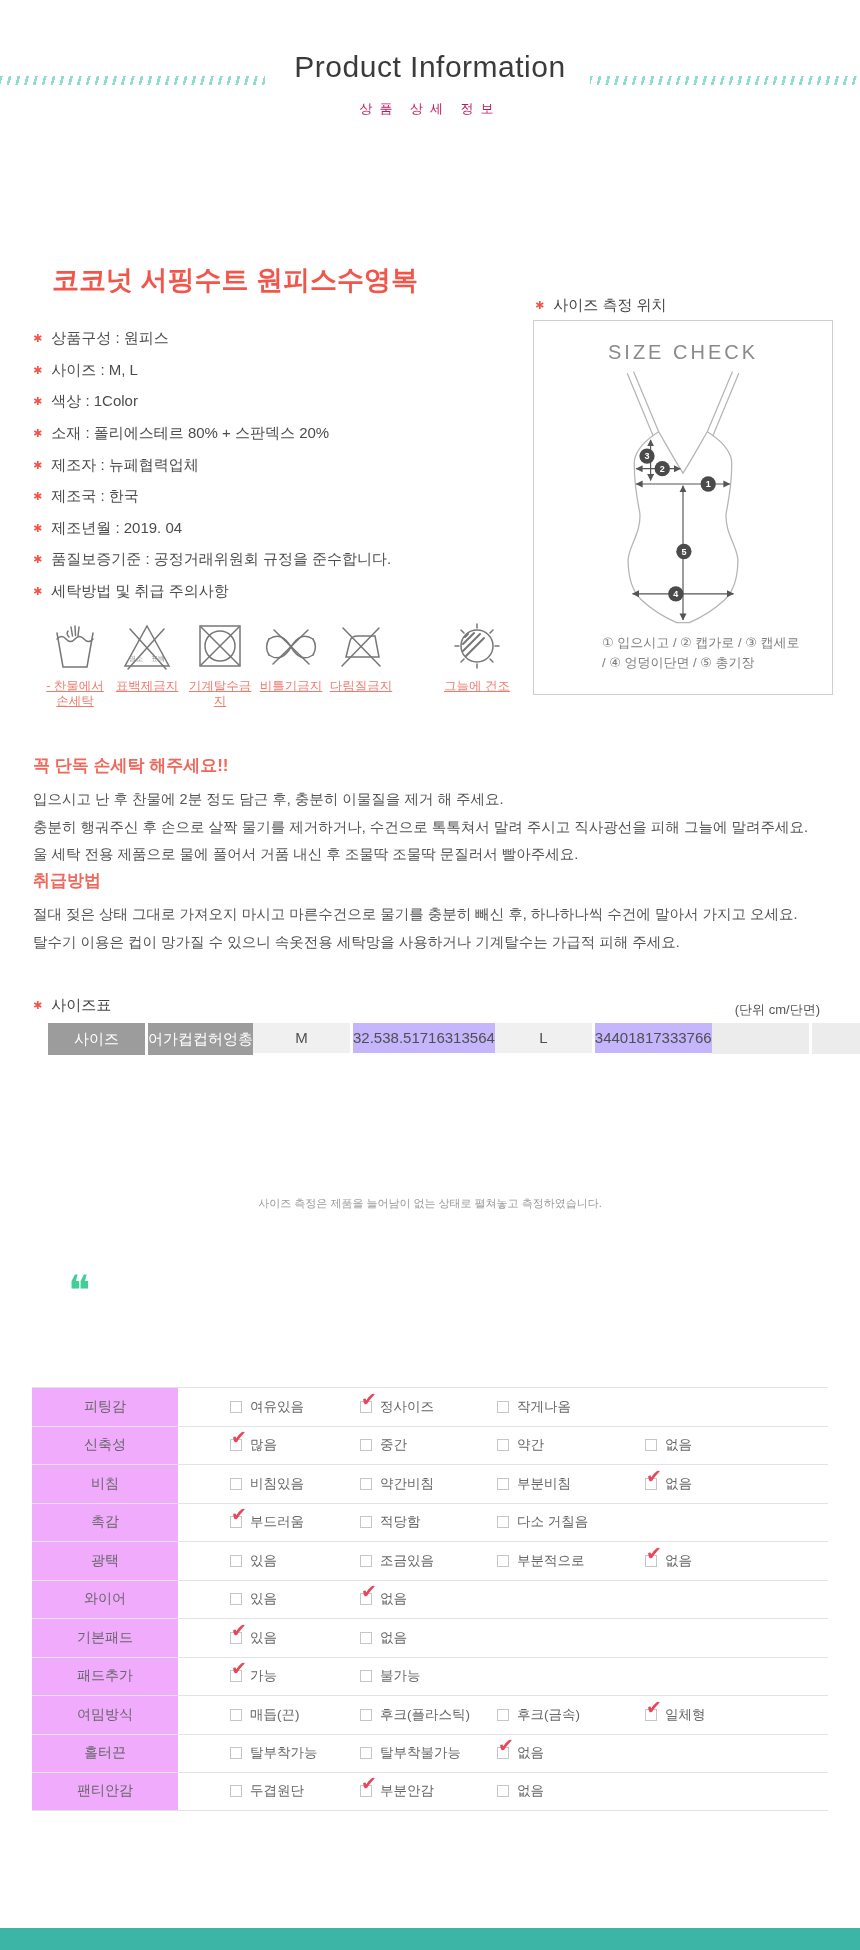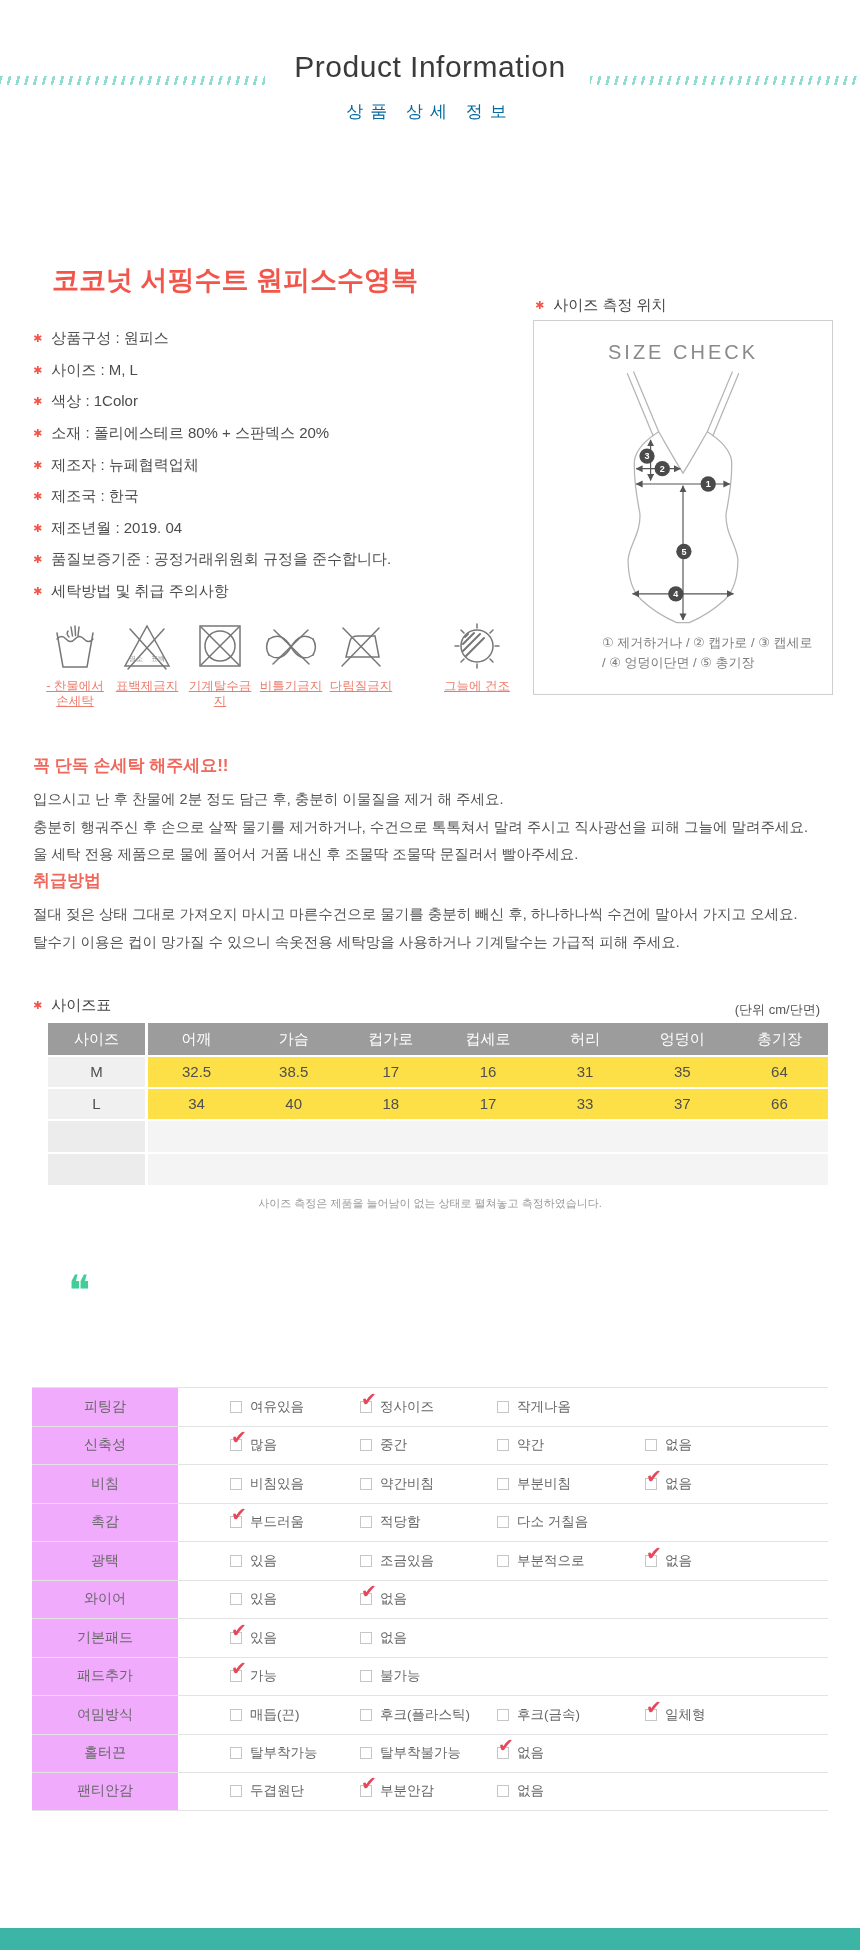--- a/index.html
+++ b/index.html
@@ -4,21 +4,21 @@
 <style>
   html,body{margin:0;padding:0;background:#fff;}
   body{font-family:"Liberation Sans","DejaVu Sans",sans-serif;color:#4c4c4c;}
   .page{position:relative;width:860px;height:1950px;margin:0 auto;background:#fff;overflow:hidden;}
 
   
   .pi-title{position:absolute;top:50px;left:0;width:100%;text-align:center;font-size:30px;font-weight:400;color:#3b3b3b;letter-spacing:.5px;}
   .hatch{position:absolute;top:76px;height:9px;background:repeating-linear-gradient(105deg,#8edcd2 0 2.6px,transparent 2.6px 8.5px);}
   .hatch-left{left:0;width:265px;}
   .hatch-right{left:590px;width:270px;}
-  .pi-subtitle{position:absolute;top:100px;left:0;width:100%;text-align:center;font-size:17px;color:#0369a1;letter-spacing:7px;}
+  .pi-subtitle{position:absolute;top:100px;left:0;width:100%;text-align:center;font-size:13px;color:#be185d;letter-spacing:7px;}
 
   
   .prod-title{position:absolute;top:262px;left:52px;font-size:27px;font-weight:700;color:#f2564b;}
   .spec-list{position:absolute;top:323px;left:33px;}
   .spec-item{display:flex;align-items:center;height:31.6px;}
   .bullet{color:#f2564b;font-size:11px;margin-right:9px;line-height:1;}
   .spec-text{font-size:15px;color:#4c4c4c;}
 
   
   .size-check-label{position:absolute;top:296px;left:535px;display:flex;align-items:center;}
@@ -40,26 +40,26 @@
 
   
   .text-sec{position:absolute;left:33px;width:810px;}
   .sec-heading{margin:0 0 9px 0;font-size:17px;font-weight:700;color:#f0685c;}
   .para{margin:0;font-size:14.5px;color:#555;line-height:27.5px;}
 
   
   .size-table-title{position:absolute;top:996px;left:33px;display:flex;align-items:center;}
   .size-table-title .txt{font-size:15px;color:#444;}
   .unit-note{position:absolute;top:1001px;right:40px;font-size:13px;color:#555;}
-  .size-table{position:absolute;top:1023px;left:40px;width:780px;display:flex;flex-direction:column;padding-left:8px;}
+  .size-table{position:absolute;top:1023px;left:40px;width:780px;display:flex;flex-direction:row;padding-left:8px;}
   .st-row{display:flex;margin-bottom:2px;}
   .st-cell{flex:1;text-align:center;}
   .st-first{flex:0 0 100px;border-right:3px solid #fff;box-sizing:border-box;}
   .st-header .st-cell{background:#9c9c9c;color:#fff;font-size:15px;height:32px;line-height:32px;}
-  .st-body .st-cell{background:#fde047;color:#4f4f4f;font-size:15px;height:30px;line-height:30px;}
+  .st-body .st-cell{background:#c4b5fd;color:#4f4f4f;font-size:15px;height:30px;line-height:30px;}
   .st-body .st-first{background:#f0f0f0;}
   .st-empty .st-cell{background:#f4f4f4;height:31px;}
   .st-empty .st-first{background:#ececec;}
   .size-note-box{position:absolute;top:1192px;left:0;width:100%;text-align:center;}
   .size-note-box .para{font-size:11px;color:#9a9a9a;line-height:23px;}
 
   
   .quote-icon{position:absolute;top:1270px;left:68px;font-size:42px;line-height:1;color:#41cf97;}
   .tagline{position:absolute;top:1322px;left:0;width:100%;display:flex;justify-content:center;align-items:baseline;gap:18px;}
   .tagline-red{font-size:17.5px;font-weight:700;font-style:italic;color:#f4575e;}
@@ -156,21 +156,21 @@
       <circle class="badge" cx="127" cy="113" r="8.5"></circle>
         <text class="badge-num" x="127" y="116.5">2</text>
       <circle class="badge" cx="110" cy="99" r="8.5"></circle>
         <text class="badge-num" x="110" y="102.5">3</text>
       <circle class="badge" cx="142" cy="252" r="8.5"></circle>
         <text class="badge-num" x="142" y="255.5">4</text>
       <circle class="badge" cx="151" cy="205" r="8.5"></circle>
         <text class="badge-num" x="151" y="208.5">5</text>
     </svg>
     <div class="size-caption">
-      <div>① 제거하거나 / ② 캡가로 / ③ 캡세로</div>
+      <div>① 입으시고 / ② 캡가로 / ③ 캡세로</div>
       <div>/ ④ 엉덩이단면 / ⑤ 총기장</div>
     </div>
   </div>
 
   <div class="care-item" style="left:42px;">
     <svg class="care-svg" width="54" height="56" viewBox="0 0 54 56">
       <path d="M9,15 L15,49 L39,49 L45,15"></path>
       <path d="M9,21 q4.5,-5 9,0 q4.5,5 9,0 q4.5,-5 9,0 q4.5,5 9,0"></path>
       <path d="M23,9 l1.5,9 M27,8 l0.5,9.5 M31,9 l-1,9 M20,13 q-2,3 1,6"></path>
     </svg>

